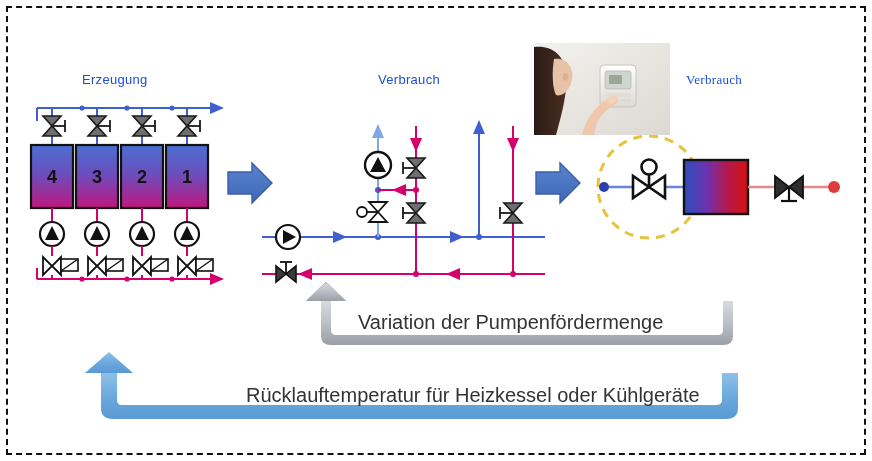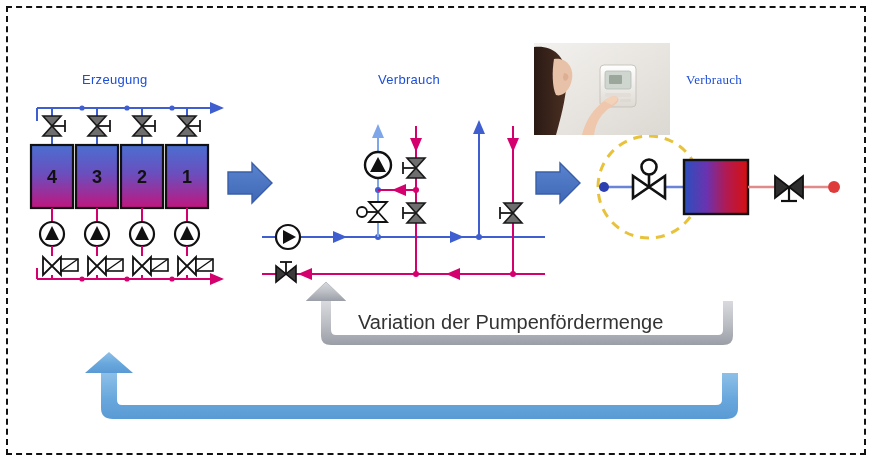--- a/index.html
+++ b/index.html
@@ -387,15 +387,16 @@
       <path d="M48,92 C52,76 60,66 70,58 C76,53 82,52 84,55 C86,58 82,61 77,64 C68,70 62,78 60,92 z" fill="#eec7ad"></path>
       <path d="M70,58 C74,54 80,52 83,54 C85,56 82,59 78,62 z" fill="#f3d2ba"></path>
     </svg>
   </div>
 
   <div class="label" style="left:82px;top:72px;">Erzeugung</div>
   <div class="label" style="left:378px;top:72px;">Verbrauch</div>
   <div class="label" style="left:686px;top:72px;font-family:Liberation Serif, serif;">Verbrauch</div>
 
   <div class="feedback-text" style="left:358px;top:311px;">Variation der Pumpenfördermenge</div>
+  <div class="feedback-text" style="left:246px;top:384px;">Rücklauftemperatur für Heizkessel oder Kühlgeräte</div>
 
   <div id="frame"></div>
 </div>
 
 </body></html>

